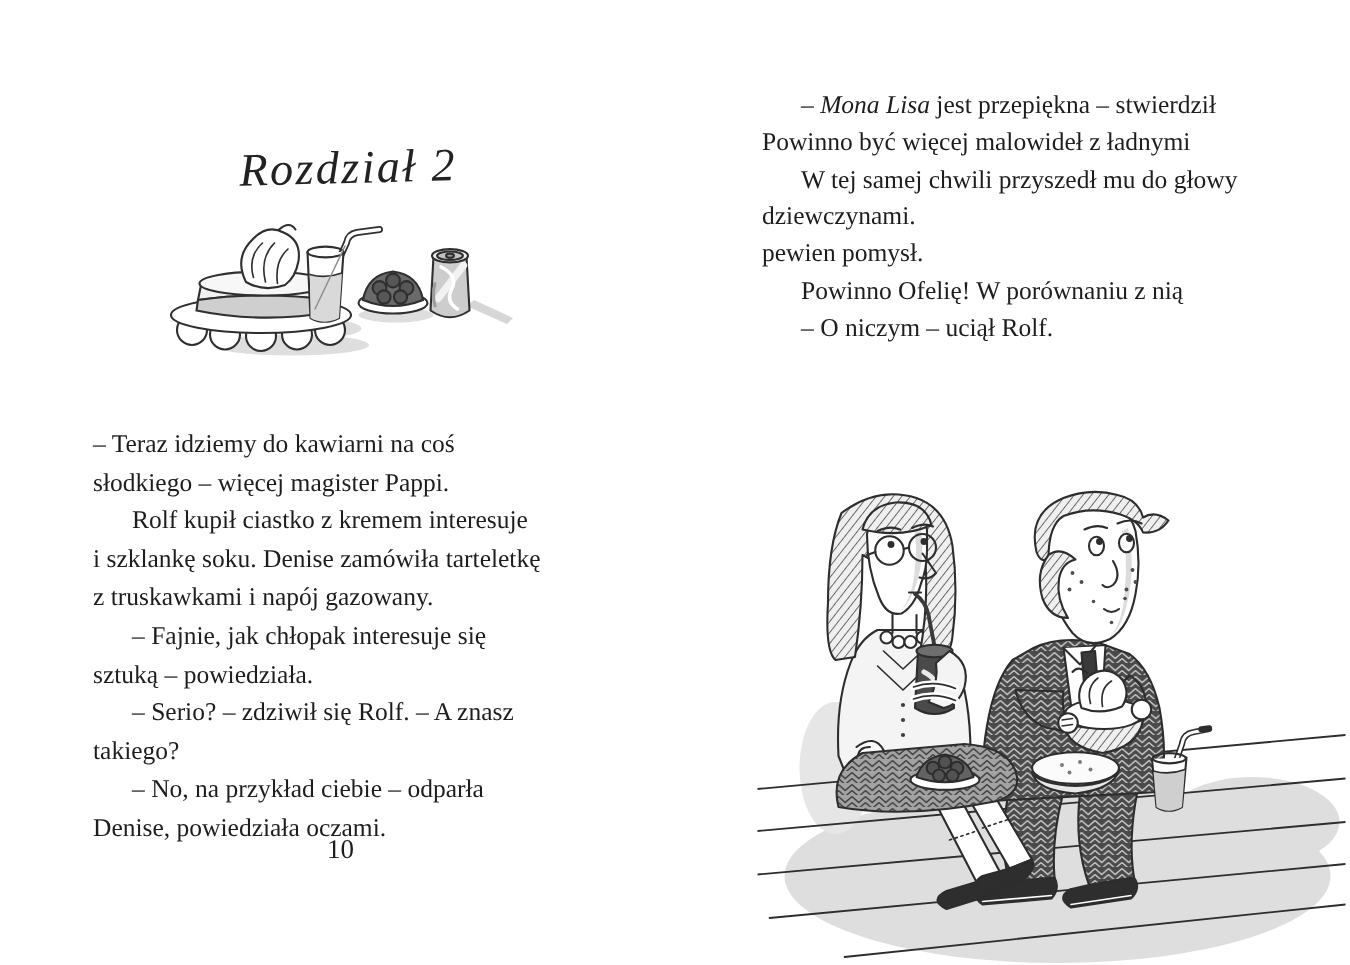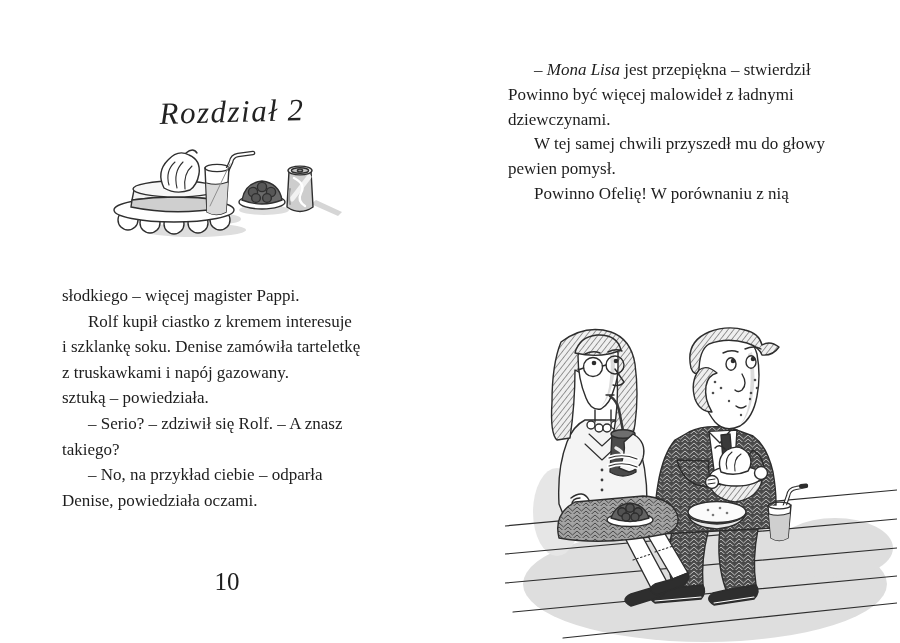--- a/index.html
+++ b/index.html
@@ -6,21 +6,21 @@
   .spread{position:relative;width:900px;height:643px;background:#ffffff;overflow:hidden;
           font-family:"Liberation Serif","DejaVu Serif",serif;color:#1d1d1d;}
   .chapter-title{position:absolute;left:62px;top:94px;width:340px;text-align:center;
           font-style:italic;font-size:31px;letter-spacing:1.5px;transform:rotate(-1.5deg);color:#222;}
   .textblock{position:absolute;font-size:17px;font-family:Liberation Serif, serif;}
   .textblock.left{left:62px;top:283px;width:362px;line-height:25.6px;}
   .textblock.right{left:508px;top:58px;width:352px;line-height:24.8px;}
   .line{white-space:nowrap;}
   .line.indent{padding-left:26px;}
   .em{font-style:italic;}
-  .page-number{position:absolute;left:62px;top:568px;width:330px;text-align:center;font-size:25px;}
+  .page-number{position:absolute;left:62px;top:556px;width:330px;text-align:center;font-size:18px;}
   .ill-desserts{position:absolute;left:106px;top:144px;}
   .ill-kids{position:absolute;left:505px;top:322px;}
   svg *{vector-effect:non-scaling-stroke;}
 </style>
 </head>
 <body>
 
 <div class="spread">
 
   <div>
@@ -77,41 +77,44 @@
           <path d="M188,34 Q200,40 195,49 Q191,57 199,62" stroke="#ffffff" stroke-width="2.4"></path>
           <ellipse cx="194" cy="26.5" rx="12" ry="4.4" fill="#ececec"></ellipse>
           <ellipse cx="194" cy="26.5" rx="8.6" ry="2.8" fill="#c2c2c2"></ellipse>
           <ellipse cx="194" cy="26.5" rx="2.6" ry="1.4" fill="#9a9a9a"></ellipse>
           <path d="M184,45 Q182,52 184,60" stroke="#9c9c9c" stroke-width="2"></path>
         </g>
       </g>
     </svg>
 
     <div class="textblock left">
+        <div class="line"><span>– Teraz idziemy do kawiarni na coś</span></div>
         <div class="line"><span>słodkiego – więcej magister Pappi.</span></div>
         <div class="line indent"><span>Rolf kupił ciastko z kremem interesuje</span></div>
         <div class="line"><span>i szklankę soku. Denise zamówiła tarteletkę</span></div>
         <div class="line"><span>z truskawkami i napój gazowany.</span></div>
+        <div class="line indent"><span>– Fajnie, jak chłopak interesuje się</span></div>
         <div class="line"><span>sztuką – powiedziała.</span></div>
         <div class="line indent"><span>– Serio? – zdziwił się Rolf. – A znasz</span></div>
         <div class="line"><span>takiego?</span></div>
         <div class="line indent"><span>– No, na przykład ciebie – odparła</span></div>
         <div class="line"><span>Denise, powiedziała oczami.</span></div>
       </div>
     <div class="page-number">10</div>
   </div>
 
   <div>
     <div class="textblock right">
         <div class="line indent"><span>– </span><span class="em">Mona Lisa</span><span> jest przepiękna – stwierdził</span></div>
         <div class="line"><span>Powinno być więcej malowideł z ładnymi</span></div>
+        <div class="line indent"><span>W tej samej chwili przyszedł mu do głowy</span></div>
         <div class="line"><span>dziewczynami.</span></div>
-        <div class="line indent"><span>W tej samej chwili przyszedł mu do głowy</span></div>
         <div class="line"><span>pewien pomysł.</span></div>
         <div class="line indent"><span>Powinno Ofelię! W porównaniu z nią</span></div>
+        <div class="line indent"><span>– O niczym – uciął Rolf.</span></div>
       </div>
 
     <svg class="ill-kids" width="392" height="321" viewBox="0 0 392 321" role="img" aria-label="Rysunek: Denise pije napój przez słomkę z puszki, Rolf trzyma ciastko z kremem; obok tarteletka, placek i szklanka ze słomką na schodach">
       <defs>
         <pattern id="pHair" width="4.5" height="4.5" patternUnits="userSpaceOnUse" patternTransform="rotate(38)">
           <rect width="4.5" height="4.5" fill="#efefef"></rect>
           <line x1="0" y1="0" x2="0" y2="4.5" stroke="#5a5a5a" stroke-width="1.2"></line>
         </pattern>
         <pattern id="pHerr" width="9" height="8" patternUnits="userSpaceOnUse">
           <rect width="9" height="8" fill="#4a4a4a"></rect>

